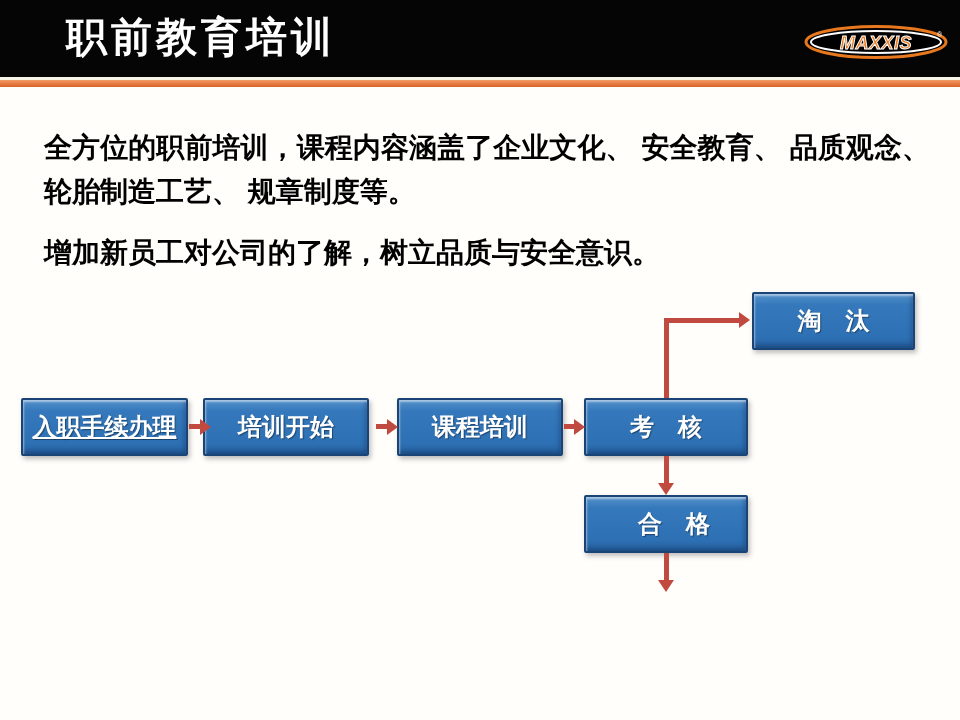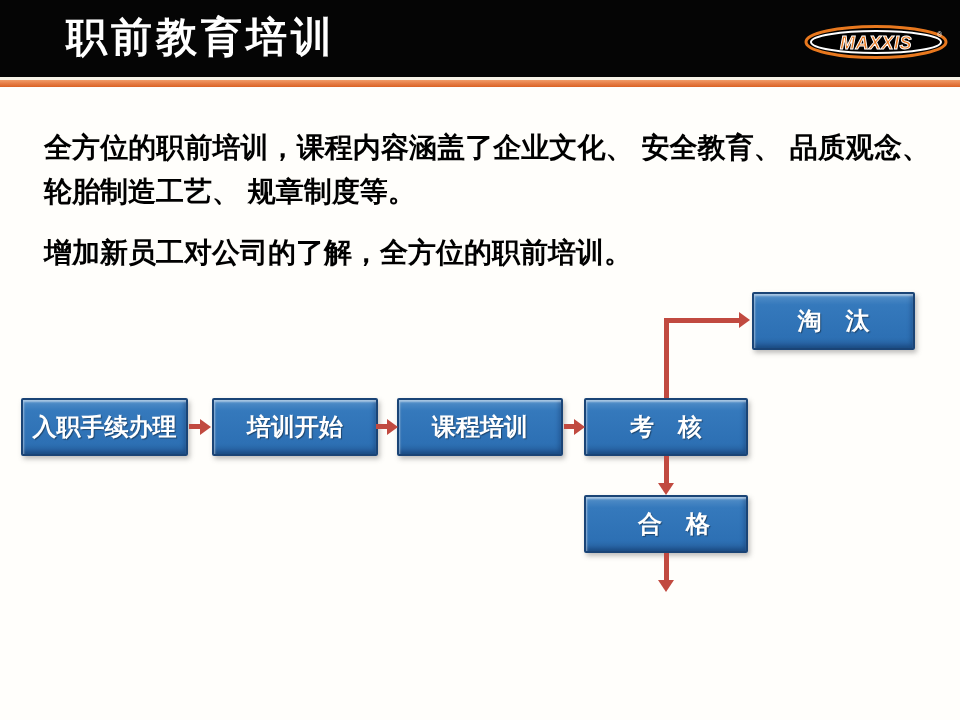--- a/index.html
+++ b/index.html
@@ -31,22 +31,22 @@
     background:linear-gradient(180deg,#5590c9 0%,#3579bc 20%,#2d70b4 80%,#26619f 100%);
     border:2px solid #1a4476; border-radius:2px;
     box-shadow:inset 1px 2px 2px rgba(255,255,255,.5),
                inset -2px -3px 4px rgba(0,20,60,.28),
                2px 3px 5px rgba(110,110,110,.45);
     display:flex; align-items:center; justify-content:center;
     color:#ffffff; font-size:24px; font-weight:bold;
     text-shadow:1px 1px 1px rgba(0,0,0,.4);
     white-space:nowrap;
   }
-  .n-entry     { left:21px;  top:398px; width:167px; height:58px; }
-  .n-start     { left:212px; top:398px; width:166px; height:58px; }
+  .n-entry     { left:21px;  top:398px; width:167px; height:58px;text-decoration:underline; }
+  .n-start     { left:203px; top:398px; width:166px; height:58px; }
   .n-course    { left:397px; top:398px; width:166px; height:58px; }
   .n-assess    { left:584px; top:398px; width:164px; height:58px; }
   .n-eliminate { left:752px; top:292px; width:163px; height:58px; }
   .n-pass      { left:584px; top:495px; width:164px; height:58px;padding-left:16px; }
   .n-assign    { left:584px; top:592px; width:164px; height:58px; }
 
   .seg { position:absolute; background:#c14a40; }
   .head-right { position:absolute; width:0; height:0;
     border-left:11px solid #c14a40; border-top:8px solid transparent; border-bottom:8px solid transparent; }
   .head-down { position:absolute; width:0; height:0;
@@ -80,21 +80,21 @@
       <ellipse cx="72" cy="18" rx="65" ry="11" fill="none" stroke="#ffffff" stroke-width="2"></ellipse>
       <text x="72" y="24.5" text-anchor="middle" font-size="18" font-style="italic" font-weight="bold" fill="#e8781e" stroke="#ffffff" stroke-width="0.9" letter-spacing="0.5">MAXXIS</text>
       <text x="133" y="13" font-size="7" fill="#ffffff">®</text>
     </svg>
   </div>
   <div class="rule-light"></div>
   <div class="rule-orange"></div>
 
   <div class="content">
     <p>全方位的职前培训，课程内容涵盖了企业文化、 安全教育、 品质观念、 轮胎制造工艺、 规章制度等。</p>
-    <p>增加新员工对公司的了解，全方位的职前培训。</p>
+    <p>增加新员工对公司的了解，树立品质与安全意识。</p>
   </div>
 
   <div class="node n-entry">入职手续办理</div>
   <div class="node n-start">培训开始</div>
   <div class="node n-assess">考　核</div>
   <div class="node n-course">课程培训</div>
   <div class="node n-eliminate">淘　汰</div>
   <div class="node n-pass">合　格</div>
 
   <div class="seg a1-stem"></div>

